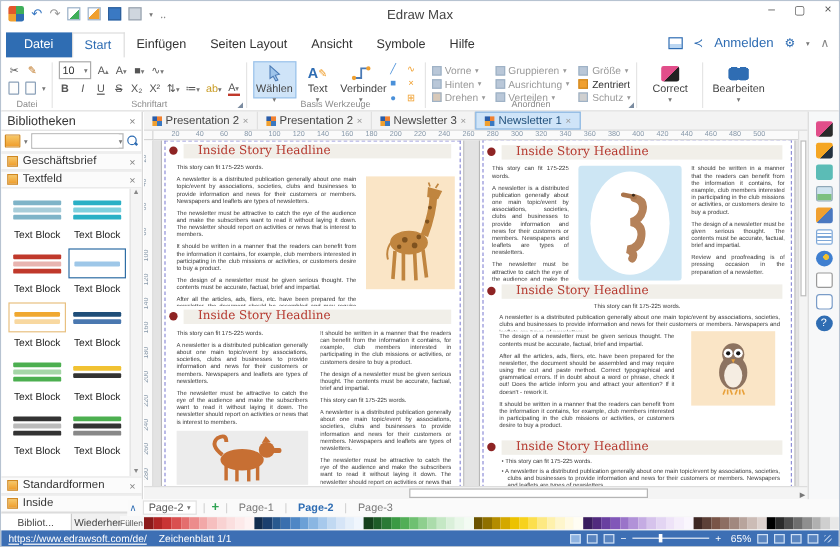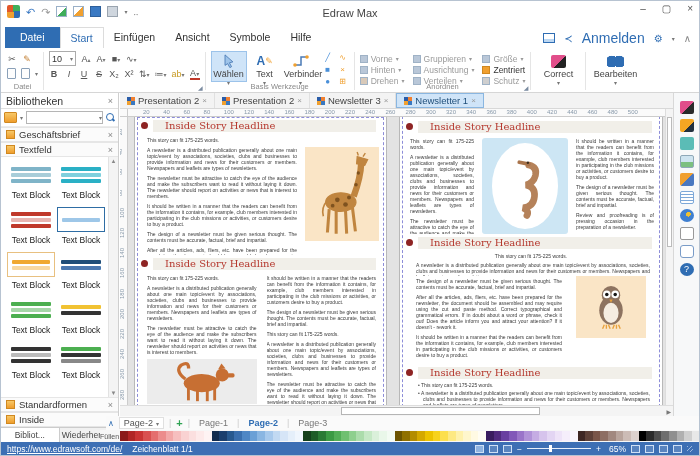--- a/index.html
+++ b/index.html
@@ -21,21 +21,21 @@
   .winbtns{position:absolute;right:6px;top:2px;display:flex;gap:16px;color:#555;font-size:10px;}
   .winbtns span{cursor:default;}
   
   .menurow{position:relative;height:21px;background:#fff;}
   #menu-tabs{display:flex;margin-left:4px;height:100%;}
   .mtab{padding:4px 10px 0;font-size:10.5px;color:#333;}
   .mtab.file{background:#2f6db3;color:#fff;padding:4px 15px 0;}
   .mtab.active{color:#2f6db3;border:1px solid #dcdcdc;border-bottom:none;}
   .menu-right{position:absolute;right:8px;top:3px;display:flex;gap:9px;align-items:center;color:#2f6db3;font-size:10px;}
   .mr-pic{width:12px;height:10px;border:1px solid #2f6db3;background:linear-gradient(0deg,#bcd7f2 40%,#fff 40%);}
-  .signin{font-size:14px;color:#2f6db3;}
+  .signin{font-size:11px;color:#2f6db3;}
   
   .ribbon{position:relative;height:45px;border-bottom:1px solid #d6d6d6;background:#fff;display:flex;padding:2px 0 0 2px;}
   .rgroup{position:relative;padding:1px 4px 10px;}
   .glabel{position:absolute;bottom:1px;left:0;right:0;text-align:center;font-size:7.5px;color:#8a8a8a;white-space:nowrap;}
   .launcher{position:absolute;bottom:1px;right:1px;font-size:6px;color:#7a8ba0;}
   .gsep{width:1px;background:#e5e5e5;margin:2px 1px;}
   .irow{display:flex;gap:5px;align-items:center;height:15px;}
   .fbtn{font-size:9px;color:#555;min-width:10px;text-align:center;}
   .fbtn b{font-weight:bold;} .fbtn i{font-style:italic;} .fbtn u{text-decoration:underline;} .fbtn s{text-decoration:line-through;}
   .combo{display:flex;align-items:center;border:1px solid #ababab;background:#fff;height:15px;font-size:9px;color:#333;padding:0 2px;}
@@ -189,20 +189,21 @@
       <span>▢</span>
       <span>×</span>
     </div>
   </div>
 
   <div class="menurow">
     <div id="menu-tabs">
         <div class="mtab file">Datei</div>
         <div class="mtab active">Start</div>
         <div class="mtab">Einfügen</div>
+        <div class="mtab">Seiten Layout</div>
         <div class="mtab">Ansicht</div>
         <div class="mtab">Symbole</div>
         <div class="mtab">Hilfe</div>
       </div>
     <div class="menu-right">
       <span class="mr-pic"></span>
       <span>≺</span>
       <span class="signin">Anmelden</span>
       <span>⚙</span>
       <span class="dd6">▾</span>
@@ -240,20 +241,21 @@
         <span class="fbtn"><i>I</i></span>
         <span class="fbtn"><u>U</u></span>
         <span class="fbtn"><s>S</s></span>
         <span class="fbtn">X₂</span>
         <span class="fbtn">X²</span>
         <span class="fbtn"><span>⇅</span><span class="dd6">▾</span></span>
         <span class="fbtn"><span>≔</span><span class="dd6">▾</span></span>
         <span class="fbtn hl-y"><span>ab</span><span class="dd6">▾</span></span>
         <span class="fbtn fc-r"><span>A</span><span class="dd6">▾</span></span>
       </div>
+      <div class="glabel">Schriftart</div>
       <div class="launcher">◢</div>
     </div>
     <div class="gsep"></div>
     <div class="rgroup" style="display:flex;">
       <div class="bigbtn sel">
         <div class="bicon">
           <svg class="selarrow" viewBox="0 0 14 16">
               <path d="M3 1 L12 9 L8 10 L10.5 14.5 L8.5 15.5 L6 11 L3 13 Z" fill="#9ec4ea" stroke="#4a7ab5" stroke-width="1"></path>
             </svg>
         </div>

